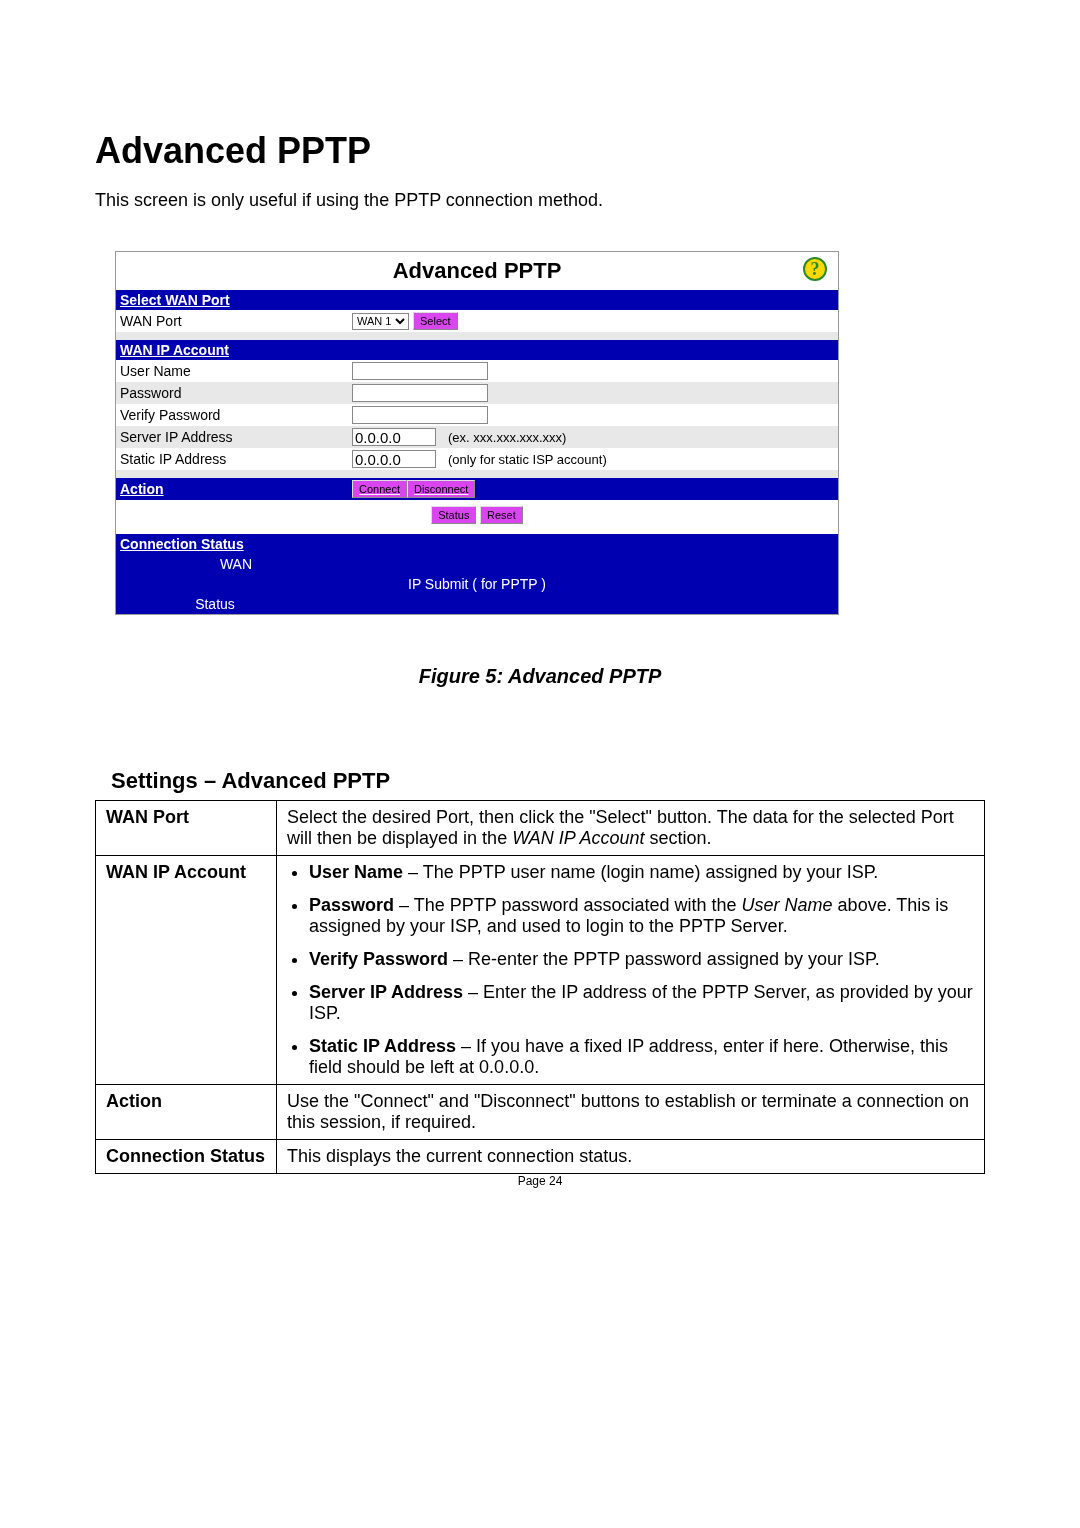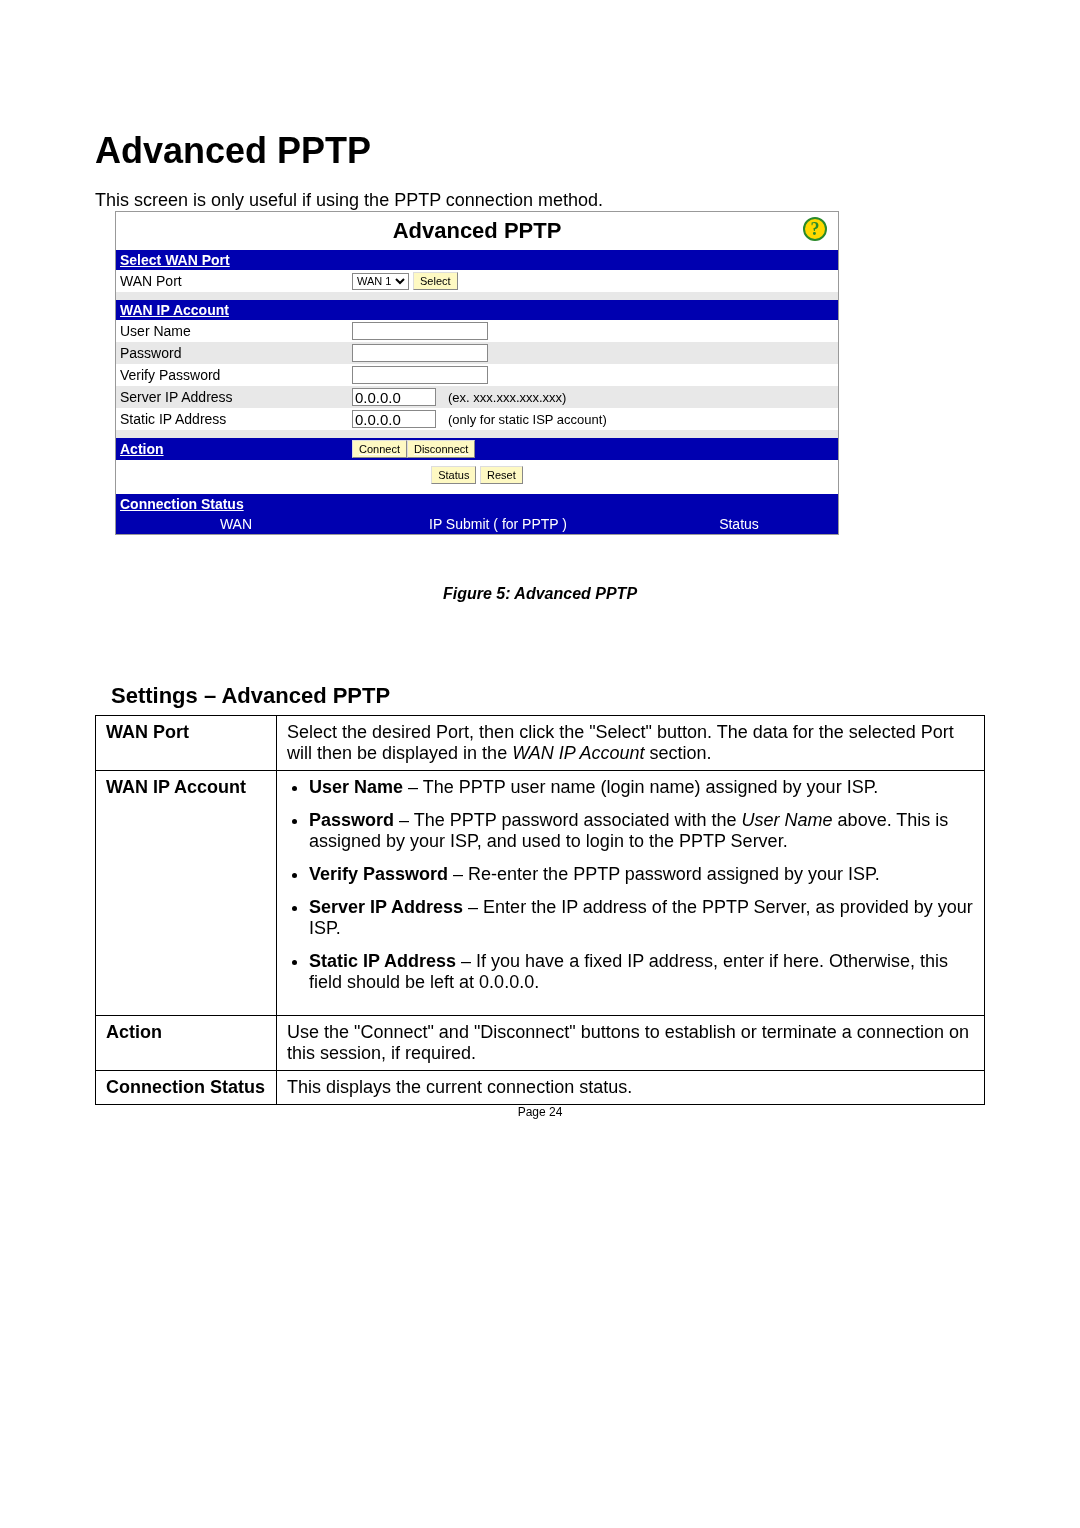--- a/index.html
+++ b/index.html
@@ -13,20 +13,21 @@
   .page {
     padding: 130px 95px 60px 95px;
   }
   h1.page-heading {
     font-size: 36px;
     font-weight: bold;
     margin: 0 0 18px 0;
   }
   .intro {
     font-size: 18px;
+    margin-bottom: 40px;
   }
   
   .panel {
     border: 1px solid #999;
     width: 722px;
     margin-left: 20px;
     background: #fff;
     font-size: 13px;
   }
   .panel-title-row {
@@ -76,21 +77,21 @@
   select.small {
     font-size: 11px;
     height: 17px;
     border: 1px solid #888;
     background: #fff;
   }
   button.small {
     font-size: 11px;
     height: 18px;
     padding: 0 6px;
-    background: #fef9c3;
+    background: #d946ef;
     border: 1px solid #888;
     border-top-color: #ddd;
     border-left-color: #ddd;
   }
   input.txt {
     font-size: 15px;
     height: 16px;
     border: 1px solid #888;
     background: #fff;
     padding: 0 2px;
@@ -100,30 +101,31 @@
     background: #e8e8e8;
   }
   .btn-row {
     text-align: center;
     padding: 6px 0 10px 0;
   }
   .status-header {
     display: flex;
     color: #fff;
     background: #0000b0;
+    flex-direction: column;
   }
   .status-header .c1 { width: 232px; padding: 2px 4px; text-align: center; font-size: 14px; }
   .status-header .c2 { flex: 1; padding: 2px 4px; text-align: center; font-size: 14px; }
   .status-header .c3 { width: 190px; padding: 2px 4px; text-align: center; font-size: 14px; }
 
   .figure-caption {
     text-align: center;
     font-style: italic;
     font-weight: bold;
-    font-size: 16px;
+    font-size: 20px;
     margin: 50px 0 80px 0;
   }
   h2.section-title {
     font-size: 22px;
     font-weight: bold;
     margin: 0 0 6px 16px;
   }
   table.settings {
     border-collapse: collapse;
     width: 100%;
@@ -139,21 +141,21 @@
     font-weight: bold;
     width: 160px;
   }
   table.settings ul {
     margin: 0;
     padding-left: 22px;
   }
   table.settings li {
     margin-bottom: 12px;
   }
-  table.settings li:last-child { margin-bottom: 16px; }
+  table.settings li:last-child { margin-bottom: 0; }
   .page-number {
     text-align: center;
     font-size: 12px;
   }
 </style>
 </head>
 <body>
 
 <div class="page">
   <h1 class="page-heading">Advanced PPTP</h1>

